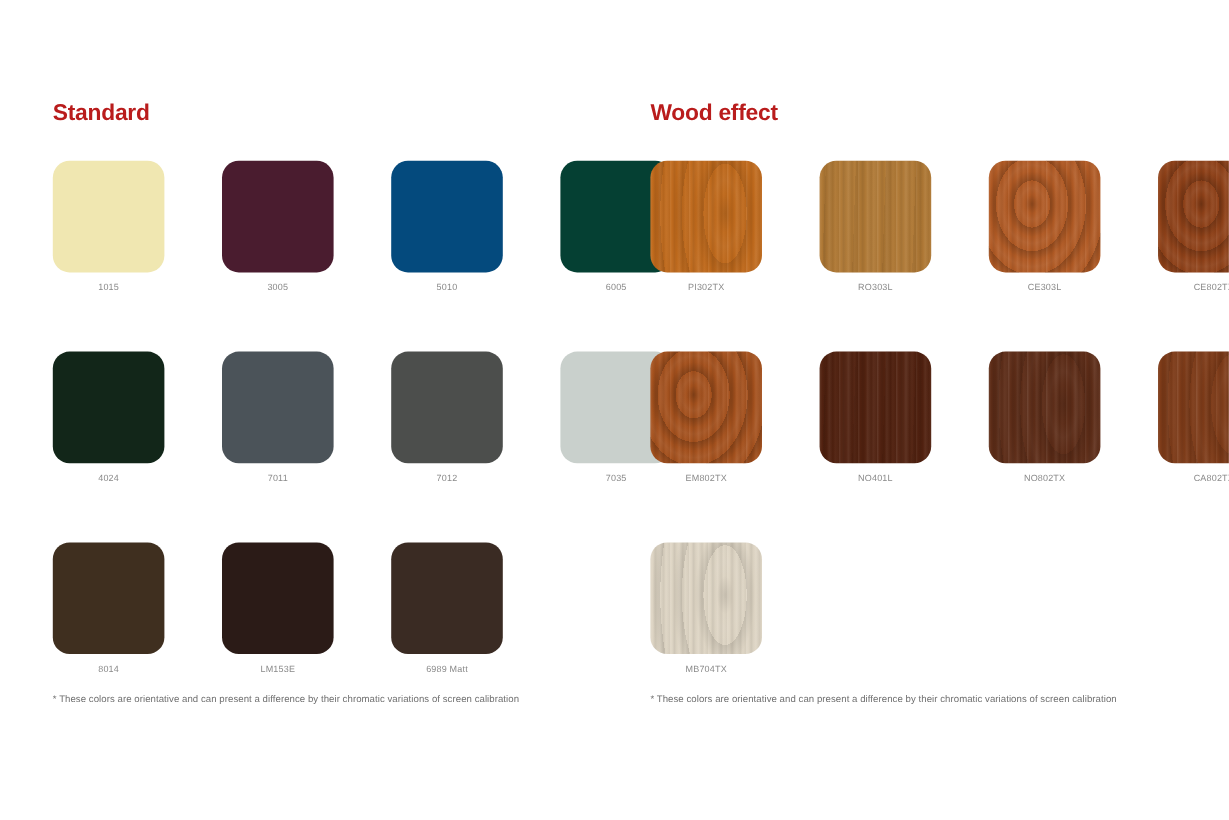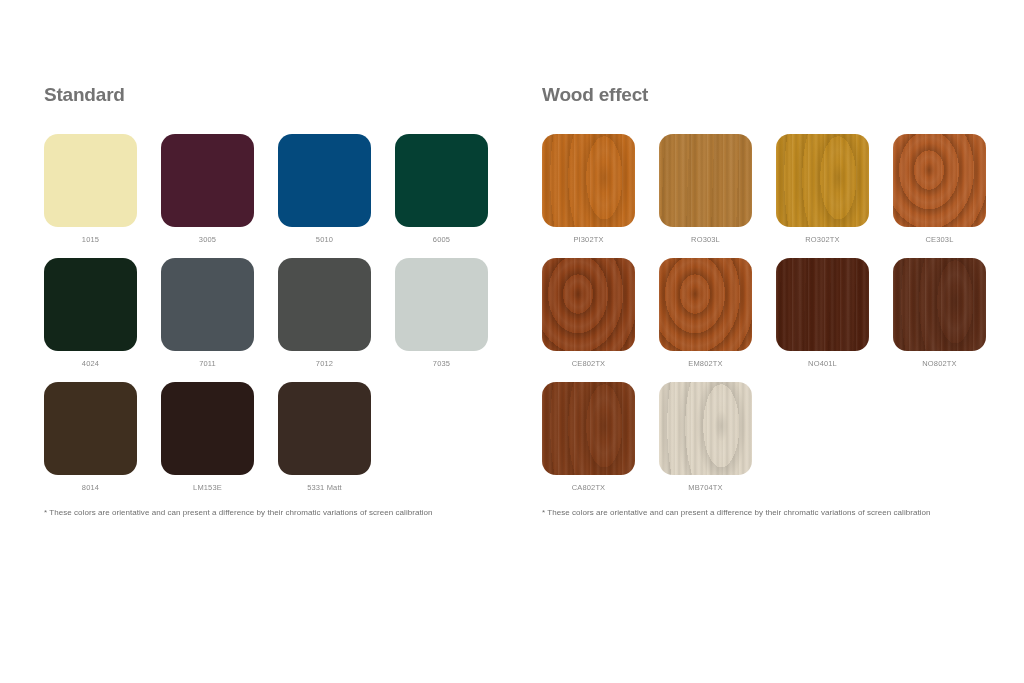--- a/index.html
+++ b/index.html
@@ -25,31 +25,32 @@
   .panel {
     position: absolute;
     top: 84px;
   }
   .panel-standard { left: 44px; width: 452px; }
   .panel-wood     { left: 542px; width: 452px; }
 
   .section-title {
     font-size: 19px;
     font-weight: bold;
-    color: #737373;
+    color: #b91c1c;
     letter-spacing: -0.2px;
     margin-bottom: 28px;
     line-height: 22px;
   }
 
   .swatch-grid {
     display: grid;
     grid-template-columns: repeat(4, 93px);
     column-gap: 24px;
     row-gap: 13px;
+    gap: 48px;
   }
 
   .swatch-cell {
     width: 93px;
   }
 
   .swatch-chip {
     width: 93px;
     height: 93px;
     border-radius: 14px;
@@ -167,42 +168,38 @@
         <div class="swatch-cell">
           <div class="swatch-chip" style="background: rgb(63, 47, 31);"></div>
           <div class="swatch-label">8014</div>
         </div>
         <div class="swatch-cell">
           <div class="swatch-chip" style="background: rgb(43, 27, 23);"></div>
           <div class="swatch-label">LM153E</div>
         </div>
         <div class="swatch-cell">
           <div class="swatch-chip" style="background: rgb(58, 43, 35);"></div>
-          <div class="swatch-label">5331 Matt</div>
+          <div class="swatch-label">6989 Matt</div>
         </div>
       </div>
     <div class="footnote">* These colors are orientative and can present a difference by their chromatic variations of screen calibration</div>
   </div>
 
   <div class="panel panel-wood">
     <div class="section-title">Wood effect</div>
     <div class="swatch-grid" id="grid-wood-effect">
         <div class="swatch-cell">
           <div class="swatch-chip wood" style="background: rgb(192, 106, 28);"></div>
           <div class="swatch-label">PI302TX</div>
         </div>
         <div class="swatch-cell">
           <div class="swatch-chip wood plain" style="background: rgb(176, 121, 53);"></div>
           <div class="swatch-label">RO303L</div>
         </div>
         <div class="swatch-cell">
-          <div class="swatch-chip wood" style="background: rgb(192, 138, 32);"></div>
-          <div class="swatch-label">RO302TX</div>
-        </div>
-        <div class="swatch-cell">
           <div class="swatch-chip wood knot" style="background: rgb(177, 90, 36);"></div>
           <div class="swatch-label">CE303L</div>
         </div>
         <div class="swatch-cell">
           <div class="swatch-chip wood knot" style="background: rgb(143, 65, 24);"></div>
           <div class="swatch-label">CE802TX</div>
         </div>
         <div class="swatch-cell">
           <div class="swatch-chip wood knot" style="background: rgb(165, 81, 29);"></div>
           <div class="swatch-label">EM802TX</div>

